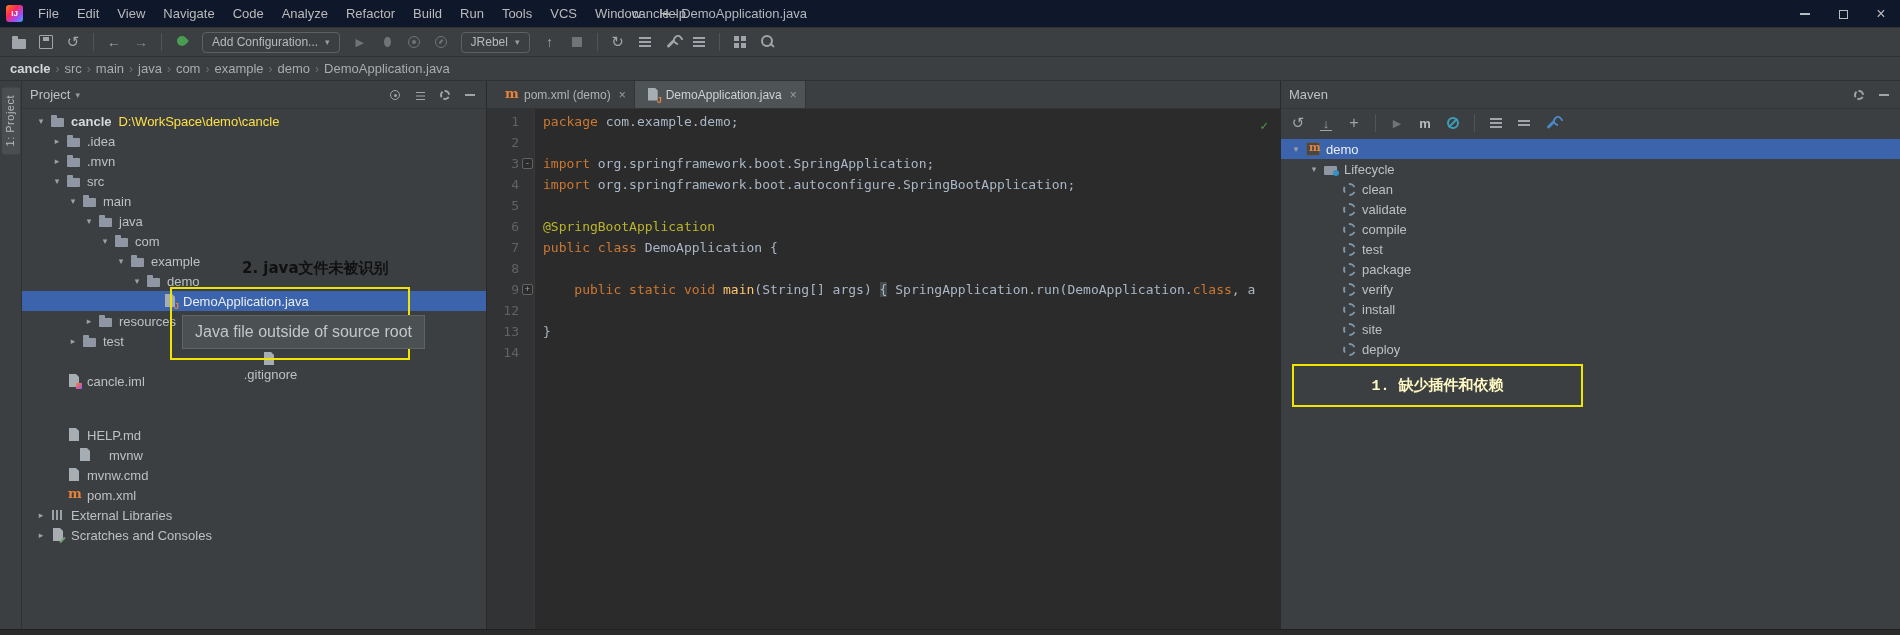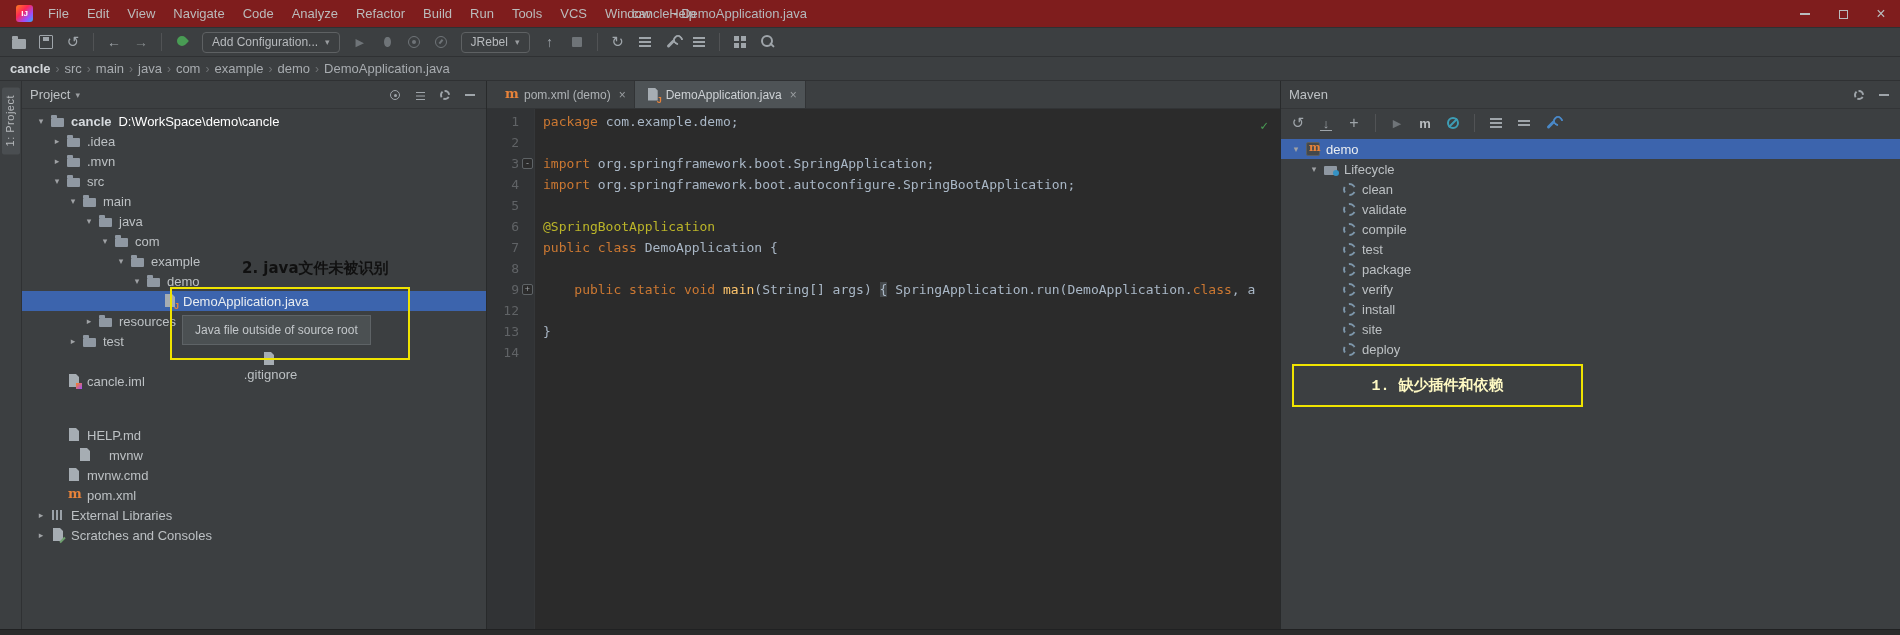--- a/index.html
+++ b/index.html
@@ -1,21 +1,21 @@
 <!DOCTYPE html>
 <html style="--selection: #3c64ad; --annotation: #f0e400; --keyword: #cc7832; --plain: #a9b7c6; --code_annotation: #bbb529; --method: #ffc66d; --ok_green: #499c54; --maven_orange: #e8833a;"><head>
 <meta charset="utf-8">
 <style>
   *{margin:0;padding:0;box-sizing:border-box}
   html,body{width:1900px;height:635px;overflow:hidden;background:#3c3f41;
     font-family:"Liberation Sans","DejaVu Sans",sans-serif;font-size:13px;color:#bbb}
   .app{position:relative;width:1900px;height:635px;display:flex;flex-direction:column}
 
   
-  .titlebar{height:28px;background:#7f1d1d;border-bottom:1px solid #2f3133;display:flex;align-items:center;padding-left:16px;position:relative;flex:0 0 auto}
+  .titlebar{height:28px;background:#0f172a;border-bottom:1px solid #2f3133;display:flex;align-items:center;padding-left:6px;position:relative;flex:0 0 auto}
   .logo{width:17px;height:17px;border-radius:3px;background:linear-gradient(135deg,#fc801d 0%,#fe2857 38%,#9e4dfc 72%,#2db1ef 100%);color:#fff;font-size:8px;font-weight:bold;display:flex;align-items:center;justify-content:center;margin-right:6px}
   .menubar{display:flex;height:100%}
   .menu-item{padding:0 9px;line-height:27px;color:#bbbbbb;cursor:default}
   .win-title{position:absolute;left:632px;top:0;line-height:28px;color:#b4b8bc}
   .win-controls{position:absolute;right:0;top:0;height:28px;display:flex}
   .wc{width:38px;height:28px;display:flex;align-items:center;justify-content:center}
   .wcg-minimize{width:10px;height:2px;background:#b9bcbe}
   .wcg-maximize{width:9px;height:9px;border:1.5px solid #b9bcbe}
   .wcg-close{font-size:16px;color:#b9bcbe;line-height:1}
 
@@ -83,21 +83,21 @@
   .panel-title{color:#bdc1c4}
   .hdr-icons{margin-left:auto;display:flex;gap:9px;align-items:center}
   .tree,.mv-tree{flex:1;overflow:hidden;padding-top:2px;position:relative}
   .trow{height:20px;display:flex;align-items:center;white-space:nowrap}
   .trow.selected{background:var(--selection,#3c64ad)}
   .twisty{width:14px;flex:0 0 auto;font-size:9px;color:#9fa2a5;text-align:center}
   .nicon{width:16px;height:16px;position:relative;flex:0 0 auto;margin-left:2px}
   .nlabel{color:#bcc0c3;margin-left:5px}
   .trow.selected .nlabel{color:#e9edf1}
   .trow.bold .nlabel{font-weight:bold;color:#d6dade}
-  .npath{color:#ffffff;margin-left:7px}
+  .npath{color:#fde047;margin-left:7px}
 
   
   .ic-folder::before,.ic-lifecycle::before{content:"";position:absolute;left:1px;top:5px;width:13px;height:9px;background:#8f98a2;border-radius:1px}
   .ic-folder::after,.ic-lifecycle-tab::after{content:"";position:absolute;left:1px;top:2px;width:6px;height:3px;background:#8f98a2;border-radius:1px 1px 0 0}
   .ic-lifecycle::after{content:"";position:absolute;right:0;bottom:1px;width:6px;height:6px;border-radius:50%;background:#3592c4}
   .doc::before,.ic-java-file::before,.ic-text-file::before,.ic-iml-file::before,.ic-md-file::before,.ic-script-file::before,.ic-cmd-file::before,.ic-scratches::before{content:"";position:absolute;left:3px;top:1px;width:10px;height:13px;background:#a6adb3;clip-path:polygon(0 0,70% 0,100% 23%,100% 100%,0 100%)}
   .ic-java-file::after{content:"J";position:absolute;right:-1px;bottom:-2px;color:#e8833a;font-size:9px;font-weight:bold}
   .ic-iml-file::after{content:"";position:absolute;right:0;bottom:0;width:6px;height:6px;background:linear-gradient(135deg,#fc801d,#9e4dfc)}
   .ic-maven-file::before{content:"m";position:absolute;left:2px;top:-1px;color:#e8833a;font-weight:bold;font-size:13px;font-family:"DejaVu Serif",serif}
   .ic-maven-project::before{content:"";position:absolute;inset:1px;background:#44484b;border-radius:2px;border:1px solid #5a5e61}
@@ -130,21 +130,21 @@
   .maven-panel{width:620px;flex:0 0 auto;background:#3c3f41;border-left:1px solid #282a2b;display:flex;flex-direction:column;position:relative}
   .mv-toolbar{height:28px;display:flex;align-items:center;padding:0 6px;gap:6px;flex:0 0 auto}
 
   
   .ybox{border:2px solid var(--annotation,#f0e400);position:absolute;z-index:5}
   .ybox2{left:148px;top:206px;width:240px;height:73px}
   .ybox1{left:11px;top:283px;width:291px;height:43px;display:flex;align-items:center;justify-content:center}
   .ynote{position:absolute;z-index:5;font-size:15px;font-weight:bold;color:#101010;font-family:"DejaVu Sans","Liberation Sans",sans-serif}
   .ynote2{left:220px;top:178px}
   .ybox1 span{font-size:15px;font-weight:bold;color:#fef9c3;font-family:Liberation Mono, monospace}
-  .tooltip{position:absolute;z-index:6;left:160px;top:234px;background:#4b5052;border:1px solid #5e6366;color:#c3c7ca;font-size:12px;padding:7px 12px;white-space:nowrap}
+  .tooltip{position:absolute;z-index:6;left:160px;top:234px;background:#4b5052;border:1px solid #5e6366;color:#c3c7ca;font-size:16px;padding:7px 12px;white-space:nowrap}
 
   .statusbar{height:6px;background:#2b2b2b;border-top:1px solid #202122;flex:0 0 auto}
 </style>
 </head>
 <body>
 
 <div class="app">
 
   <div class="titlebar">
     <span class="logo">IJ</span>

